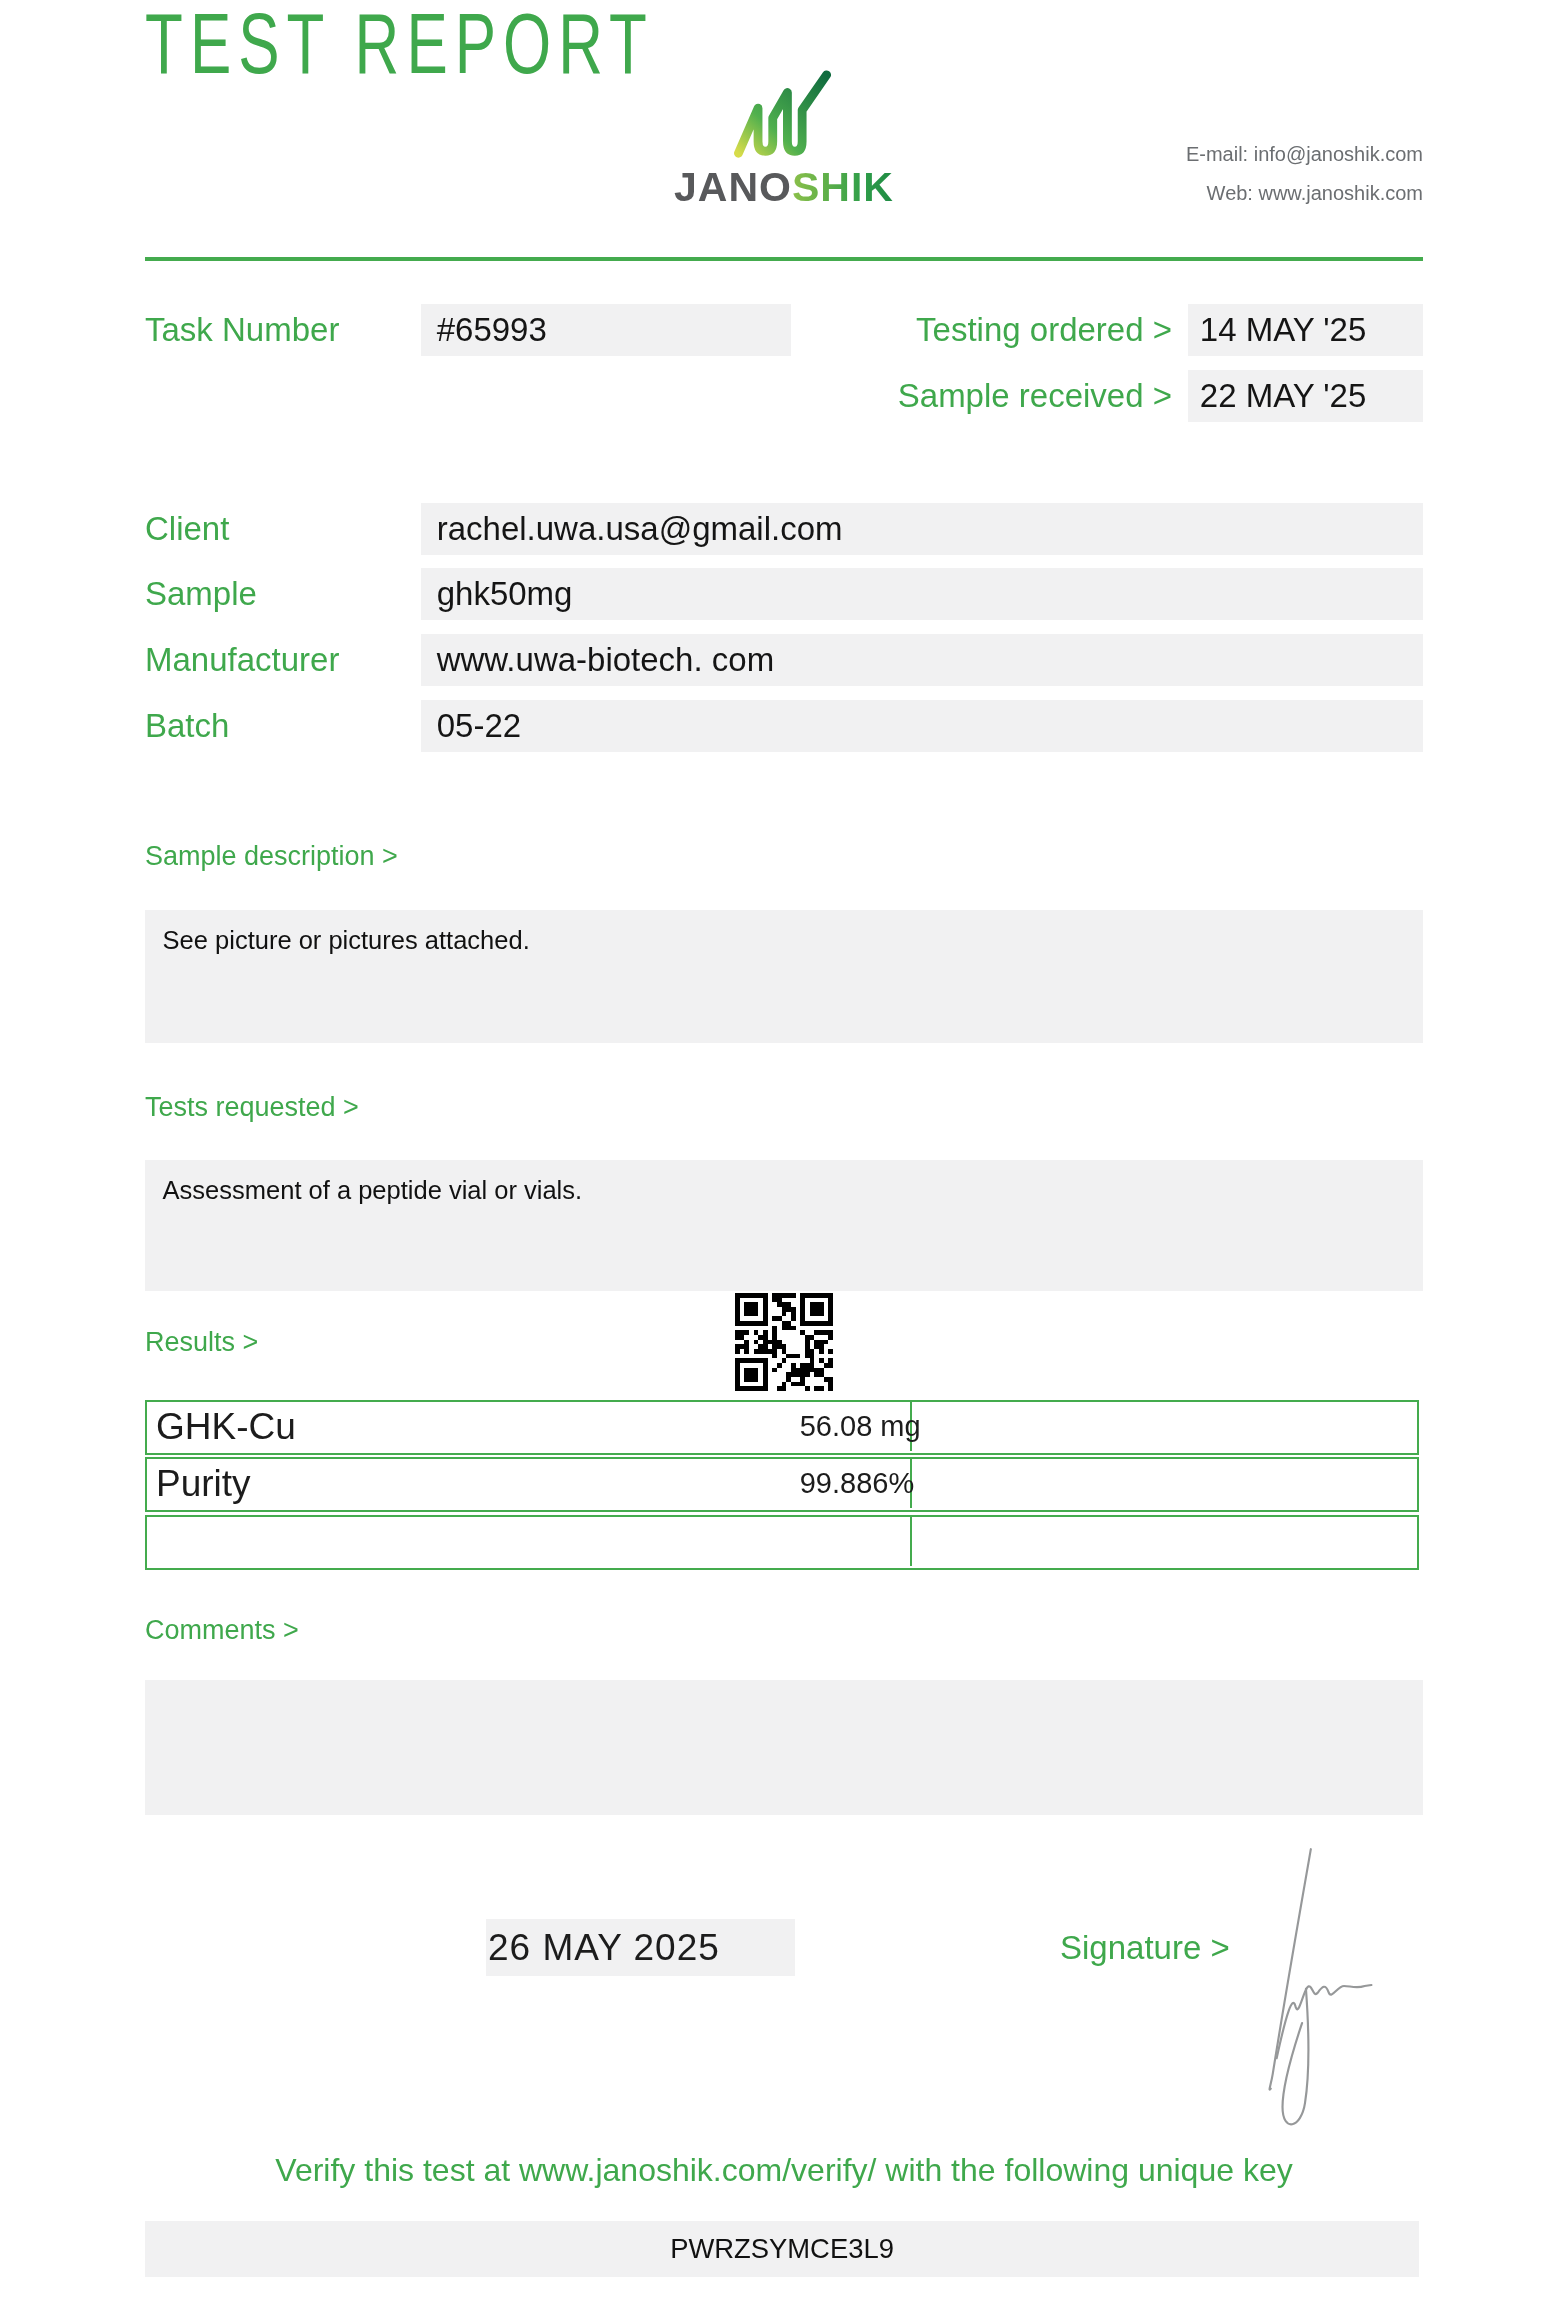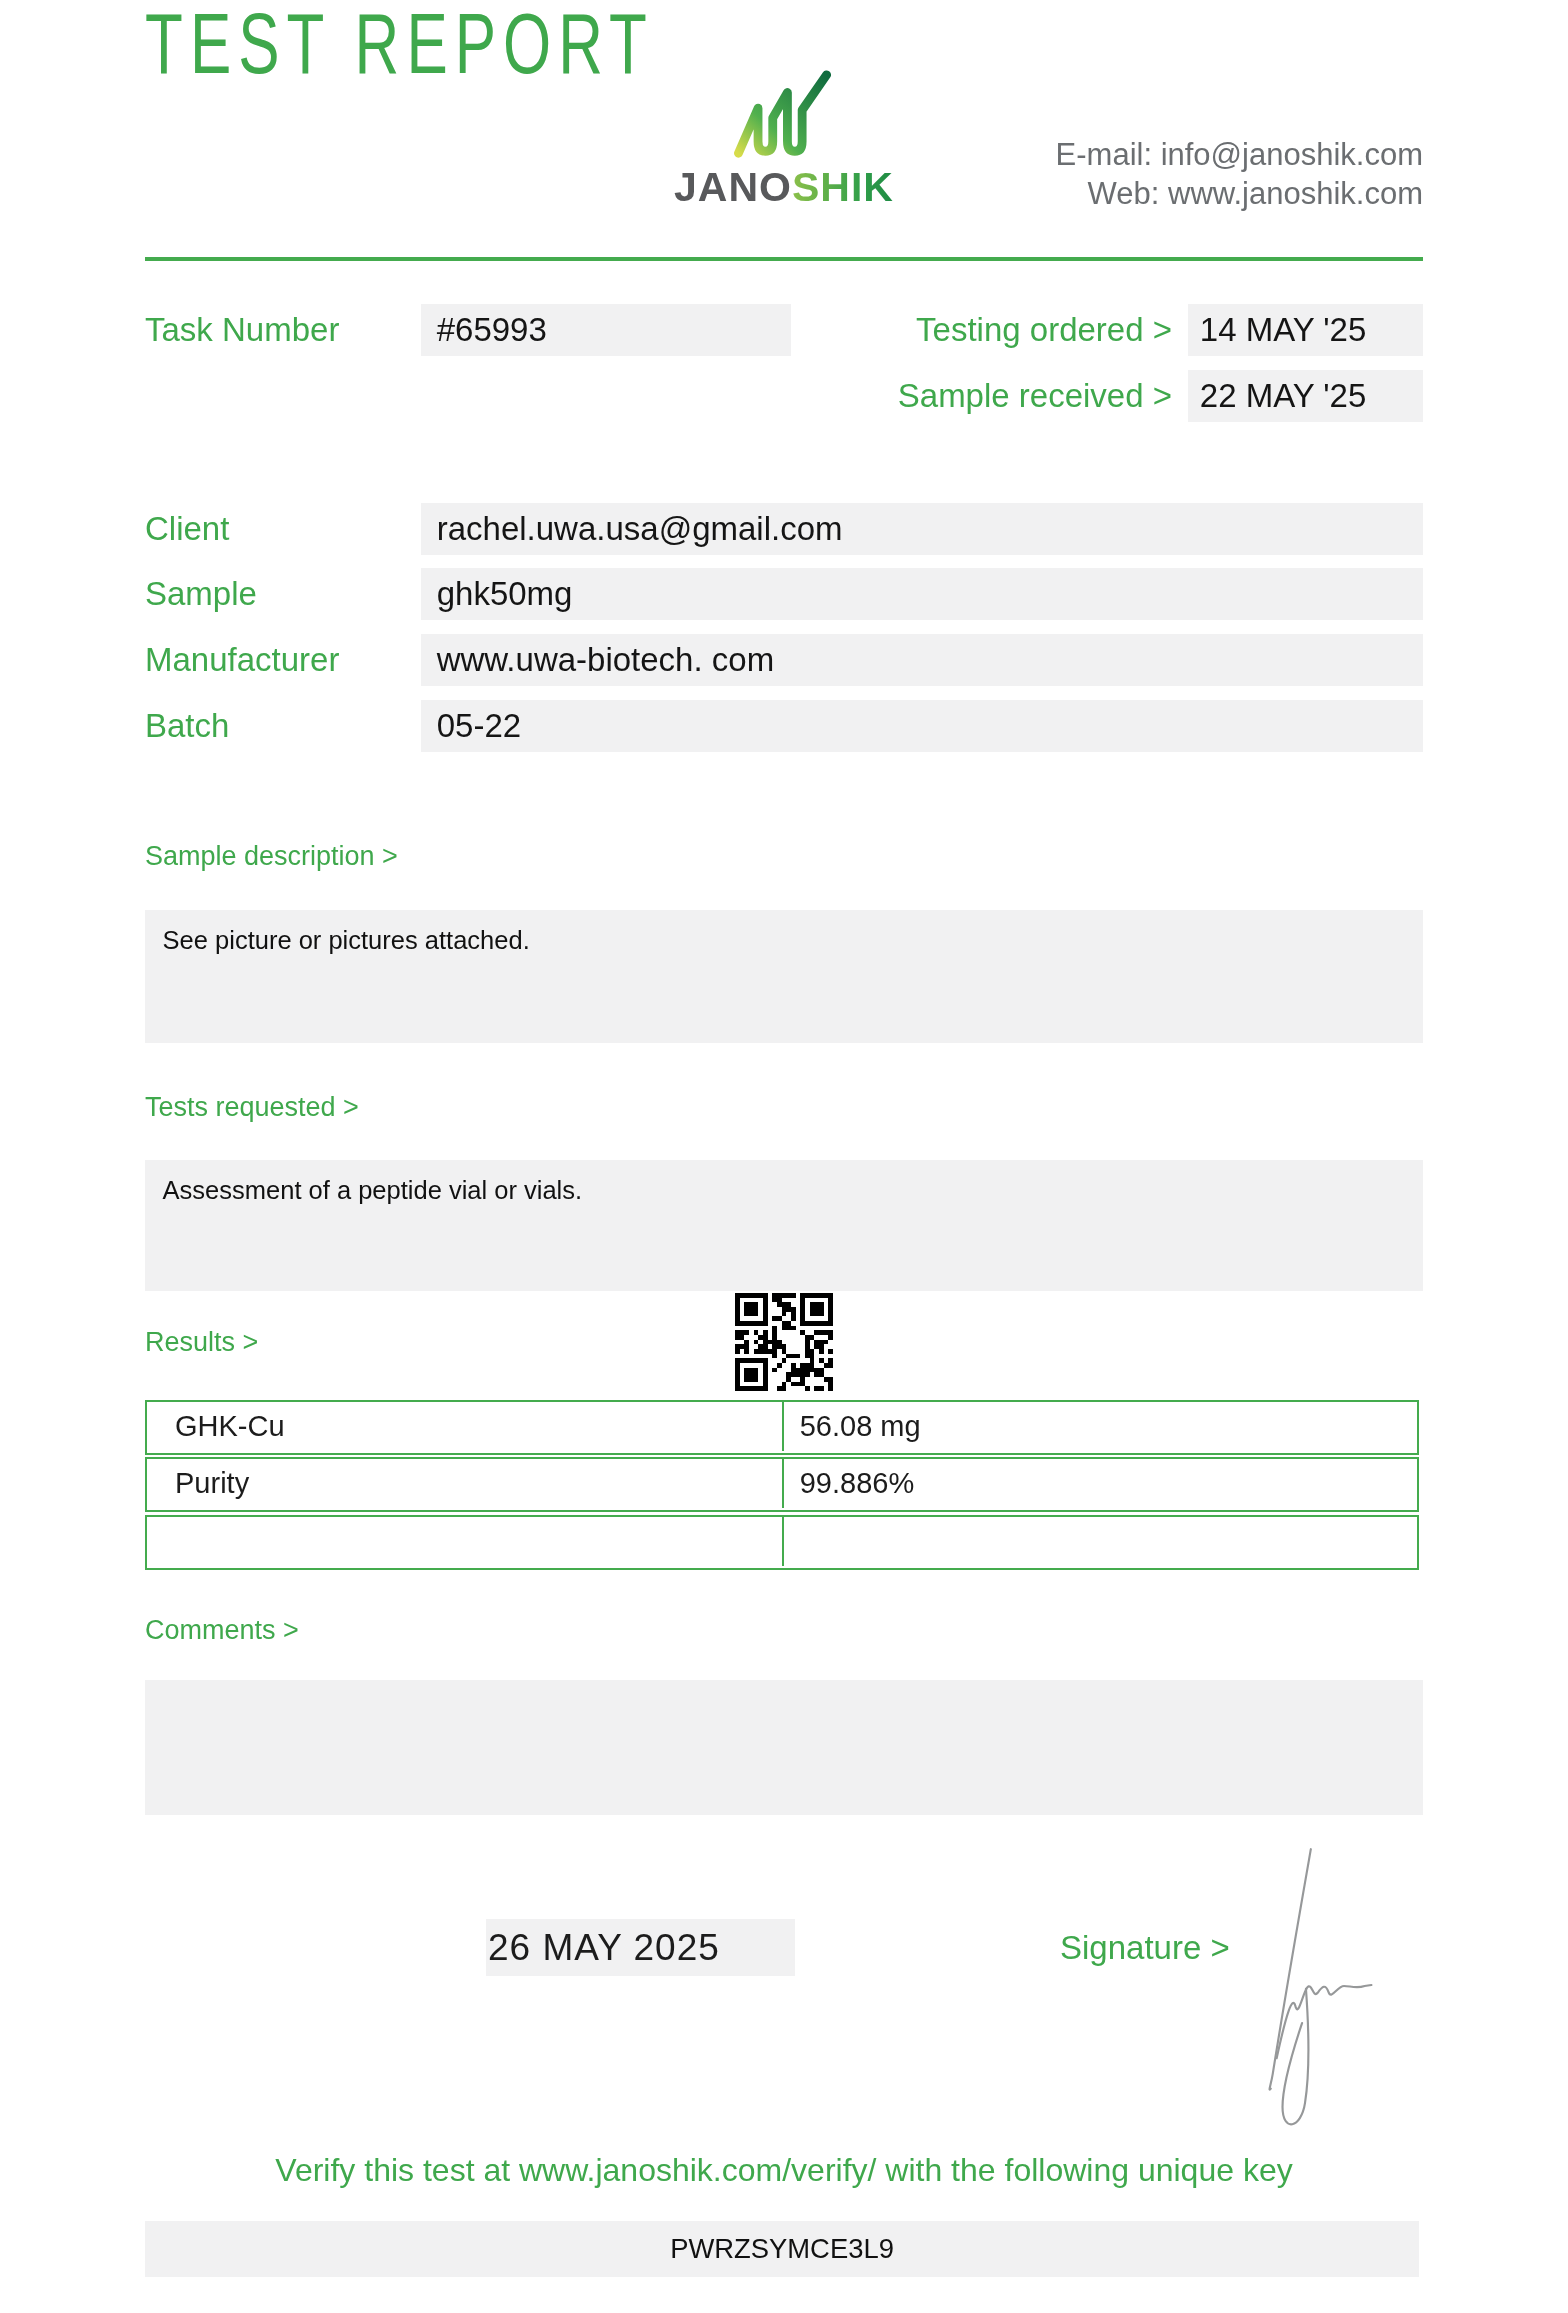--- a/index.html
+++ b/index.html
@@ -14,21 +14,21 @@
   .title{
     position:absolute;left:0;top:130;
     font-size:86px;letter-spacing:9.8px;color:#3fa84c;white-space:nowrap;
     transform:scaleX(0.72);transform-origin:0 0;line-height:1;
   }
   .logo{position:absolute;left:50%;top:67px;transform:translateX(-50%);text-align:center;width:255px;}
   .logo-icon{display:block;margin:0 auto;}
   .logo-text{font-size:41px;font-weight:bold;letter-spacing:1px;line-height:1;margin-top:2px;white-space:nowrap;}
   .logo-jano{color:#58595b;text-align:right;}
   .logo-shik{color:#3fa84c;background:linear-gradient(90deg,#8cc04a,#2f9e49 70%,#1f8a44);-webkit-background-clip:text;background-clip:text;-webkit-text-fill-color:transparent;}
-  .contact{position:absolute;right:0;top:135px;text-align:right;font-size:31px;color:#6b6e71;line-height:39px;white-space:nowrap;}
+  .contact{position:absolute;right:0;top:135px;text-align:right;font-size:20px;color:#6b6e71;line-height:39px;white-space:nowrap;}
 
   .rule{position:absolute;left:0;top:257px;width:1278px;height:3.9px;background:#44ab4e;}
 
   .green-label{color:#3fa84c;font-size:33px;white-space:nowrap;}
   .value-text{font-size:33px;color:#151515;}
   .gray-box{background:#f1f1f2;}
 
   
   .task-label{position:absolute;left:0;top:304px;height:52px;line-height:52px;}
   .task-box{position:absolute;left:276px;top:304px;width:370px;height:52px;line-height:52px;padding-left:15.7px;box-sizing:border-box;}
@@ -44,21 +44,21 @@
 
   
   .sec-heading{position:absolute;left:0;font-size:27px;color:#3fa84c;white-space:nowrap;}
   .sec-box{position:absolute;left:0;width:1278px;box-sizing:border-box;padding:15.7px 17.6px;font-size:25.5px;color:#111;}
 
   
   .qr{position:absolute;left:50%;top:1292px;transform:translateX(-50%);width:98px;height:100px;background:#fff;}
 
   
   .res-row{position:absolute;left:0;width:1274px;height:55px;border:2.9px solid #44ab4e;box-sizing:border-box;background:#fff;}
-  .res-cell-name{position:absolute;left:0;top:0;width:637px;height:49px;line-height:49px;border-right:2.9px solid #44ab4e;box-sizing:border-box;padding-left:28px;font-size:29px;}
+  .res-cell-name{position:absolute;left:0;top:0;width:765px;height:49px;line-height:49px;border-right:2.9px solid #44ab4e;box-sizing:border-box;padding-left:9px;font-size:37px;}
   .res-cell-value{position:absolute;left:637px;top:0;right:0;height:49px;line-height:49px;padding-left:15.7px;font-size:29px;}
 
   
   .analysis-label{position:absolute;left:0;top:1919px;height:57px;line-height:57px;}
   .analysis-box{position:absolute;left:341px;top:1919px;width:309px;height:57px;line-height:57px;padding-left:2px;box-sizing:border-box;font-size:37px;letter-spacing:1px;}
   .sig-label{position:absolute;left:915px;top:1919px;height:57px;line-height:57px;}
   .signature{position:absolute;left:1117px;top:1841px;width:127px;height:286px;}
 
   .verify-line{position:absolute;left:0;top:2152px;width:1278px;text-align:center;font-size:32px;color:#3fa84c;white-space:nowrap;}
   .key-box{position:absolute;left:0;top:2221px;width:1274px;height:56px;line-height:56px;text-align:center;font-size:27.4px;color:#111;}

